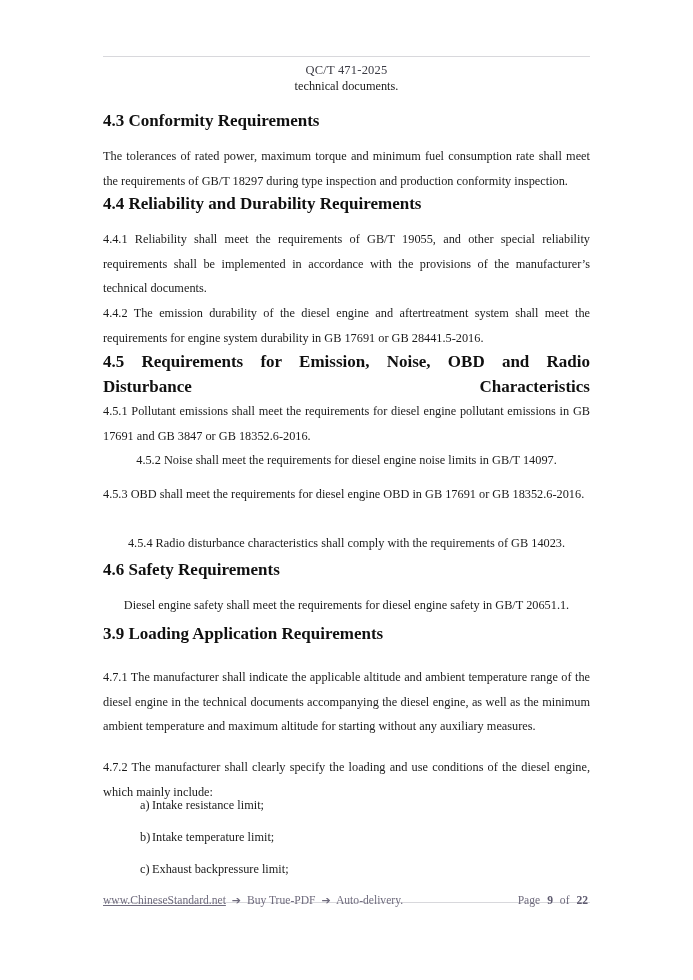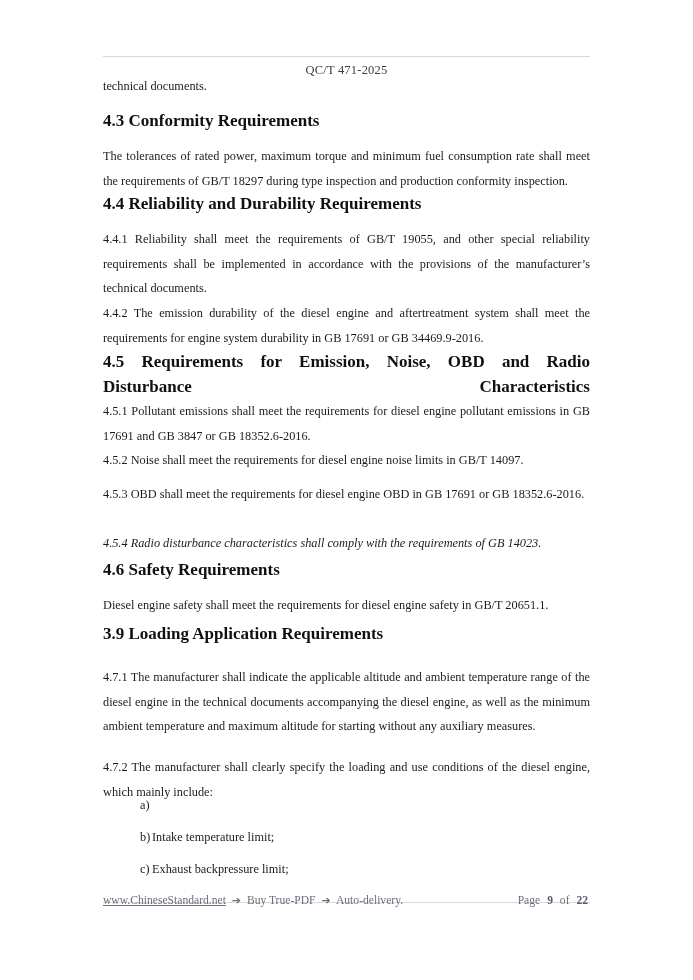--- a/index.html
+++ b/index.html
@@ -56,21 +56,21 @@
 
   p.para {
     margin: 0 0 0 0;
     font-size: 12.3px;
     line-height: 24.6px;
     text-align: justify;
     text-justify: inter-word;
     color: #1b1b1b;
   }
   p.para.last-left {
-    text-align: left;
+    text-align: center;
   }
 
   h2.heading {
     margin: 0;
     font-size: 17px;
     line-height: 24.6px;
     font-weight: bold;
     color: #101010;
     text-align: left;
   }
@@ -172,36 +172,36 @@
       <p class="para">The tolerances of rated power, maximum torque and minimum fuel consumption rate shall meet the requirements of GB/T 18297 during type inspection and production conformity inspection.</p>
     </div>
 
     <div class="blk" style="top:118px;">
       <h2 class="heading">4.4 Reliability and Durability Requirements</h2>
     </div>
     <div class="blk" style="top:153px;">
       <p class="para">4.4.1 Reliability shall meet the requirements of GB/T 19055, and other special reliability requirements shall be implemented in accordance with the provisions of the manufacturer’s technical documents.</p>
     </div>
     <div class="blk" style="top:227px;">
-      <p class="para">4.4.2 The emission durability of the diesel engine and aftertreatment system shall meet the requirements for engine system durability in GB 17691 or GB 34469.9-2016.</p>
+      <p class="para">4.4.2 The emission durability of the diesel engine and aftertreatment system shall meet the requirements for engine system durability in GB 17691 or GB 28441.5-2016.</p>
     </div>
 
     <div class="blk" style="top:276px;">
       <h2 class="heading justified">4.5 Requirements for Emission, Noise, OBD and Radio Disturbance Characteristics</h2>
     </div>
     <div class="blk" style="top:325px;">
       <p class="para">4.5.1 Pollutant emissions shall meet the requirements for diesel engine pollutant emissions in GB 17691 and GB 3847 or GB 18352.6-2016.</p>
     </div>
     <div class="blk" style="top:374px;">
       <p class="para last-left">4.5.2 Noise shall meet the requirements for diesel engine noise limits in GB/T 14097.</p>
     </div>
     <div class="blk" style="top:408px;">
       <p class="para">4.5.3 OBD shall meet the requirements for diesel engine OBD in GB 17691 or GB 18352.6-2016.</p>
     </div>
-    <div class="blk" style="top:457px;font-style:italic;">
+    <div class="blk" style="top:457px;">
       <p class="para last-left">4.5.4 Radio disturbance characteristics shall comply with the requirements of GB 14023.</p>
     </div>
 
     <div class="blk" style="top:484px;">
       <h2 class="heading">4.6 Safety Requirements</h2>
     </div>
     <div class="blk" style="top:519px;">
       <p class="para last-left">Diesel engine safety shall meet the requirements for diesel engine safety in GB/T 20651.1.</p>
     </div>
 
@@ -210,20 +210,21 @@
     </div>
     <div class="blk" style="top:583px;margin-top:8px;">
       <p class="para">4.7.1 The manufacturer shall indicate the applicable altitude and ambient temperature range of the diesel engine in the technical documents accompanying the diesel engine, as well as the minimum ambient temperature and maximum altitude for starting without any auxiliary measures.</p>
     </div>
     <div class="blk" style="top:681px;">
       <p class="para">4.7.2 The manufacturer shall clearly specify the loading and use conditions of the diesel engine, which mainly include:</p>
     </div>
 
     <div class="list-item" style="top:719px;">
       <span class="marker">a)</span>
+      <span class="item-text">Intake resistance limit;</span>
     </div>
     <div class="list-item" style="top:751px;">
       <span class="marker">b)</span>
       <span class="item-text">Intake temperature limit;</span>
     </div>
     <div class="list-item" style="top:783px;">
       <span class="marker">c)</span>
       <span class="item-text">Exhaust backpressure limit;</span>
     </div>
 

